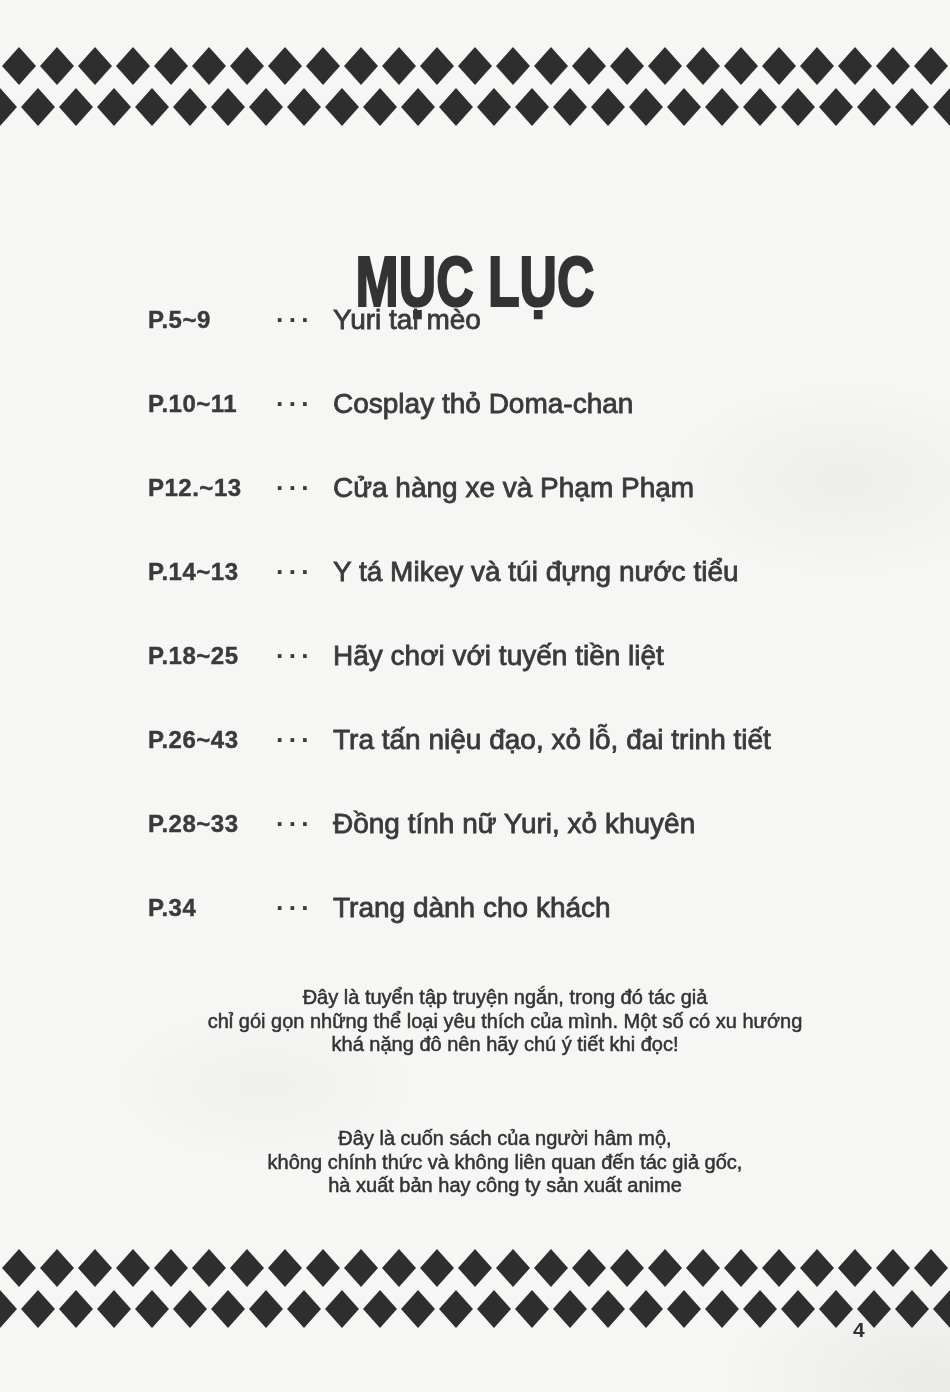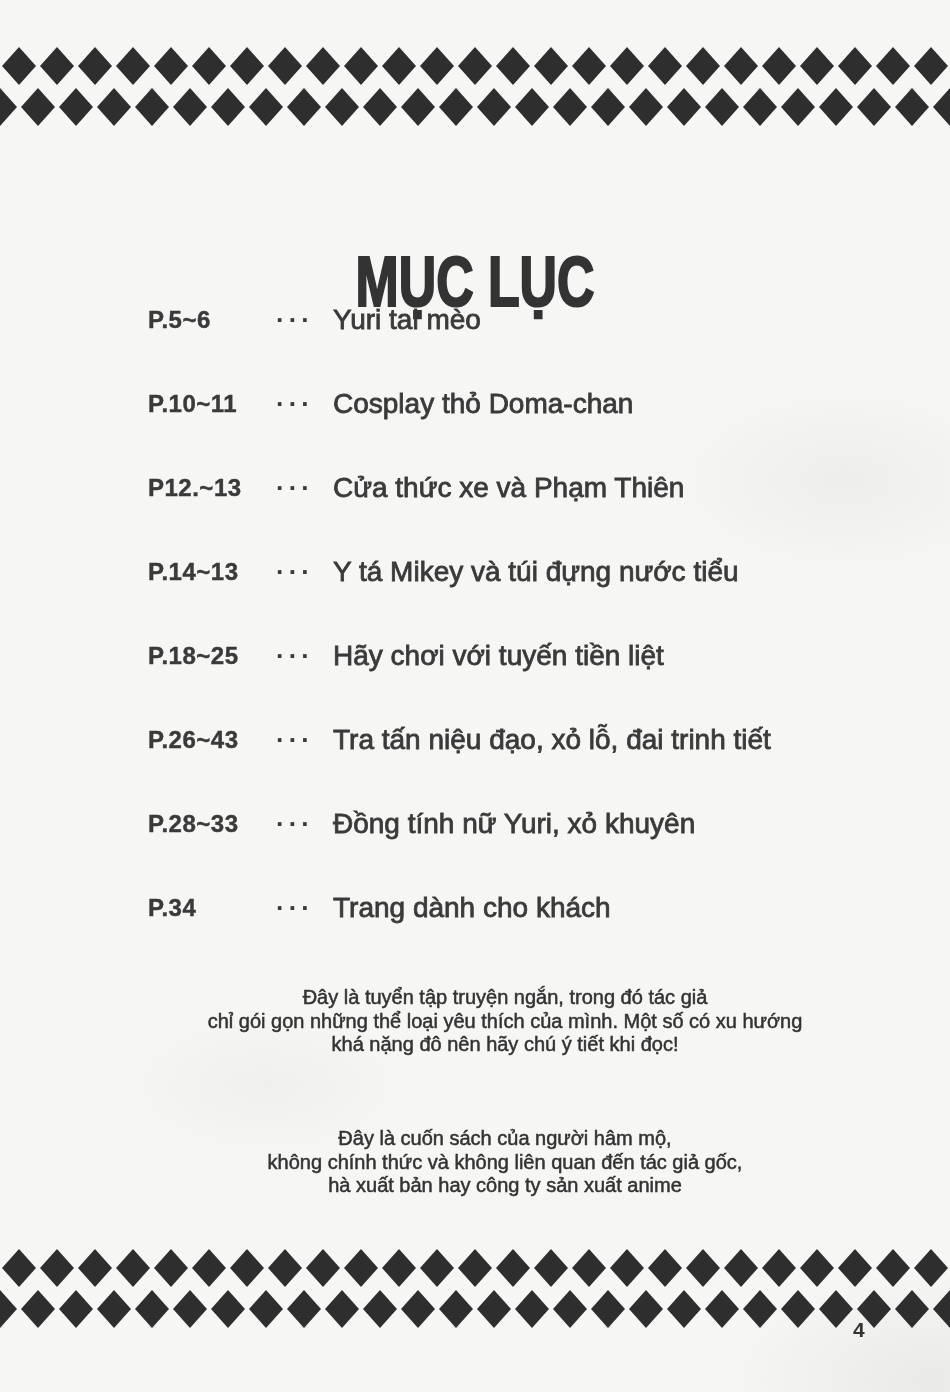--- a/index.html
+++ b/index.html
@@ -93,33 +93,33 @@
         <polygon points="38,42 55,61 38,80 21,61" fill="#2e2e2e"></polygon>
       </pattern>
     </defs>
     <rect width="950" height="82" fill="url(#diamondsTop)"></rect>
   </svg>
 
   <h1 class="title">MỤC LỤC</h1>
 
   <div class="toc">
     <div class="toc-row">
-      <span class="toc-pages">P.5~6</span>
+      <span class="toc-pages">P.5~9</span>
       <span class="toc-dots">···</span>
       <span class="toc-title">Yuri tai mèo</span>
     </div>
     <div class="toc-row">
       <span class="toc-pages">P.10~11</span>
       <span class="toc-dots">···</span>
       <span class="toc-title">Cosplay thỏ Doma-chan</span>
     </div>
     <div class="toc-row">
       <span class="toc-pages">P12.~13</span>
       <span class="toc-dots">···</span>
-      <span class="toc-title">Cửa thức xe và Phạm Thiên</span>
+      <span class="toc-title">Cửa hàng xe và Phạm Phạm</span>
     </div>
     <div class="toc-row">
       <span class="toc-pages">P.14~13</span>
       <span class="toc-dots">···</span>
       <span class="toc-title">Y tá Mikey và túi đựng nước tiểu</span>
     </div>
     <div class="toc-row">
       <span class="toc-pages">P.18~25</span>
       <span class="toc-dots">···</span>
       <span class="toc-title">Hãy chơi với tuyến tiền liệt</span>

